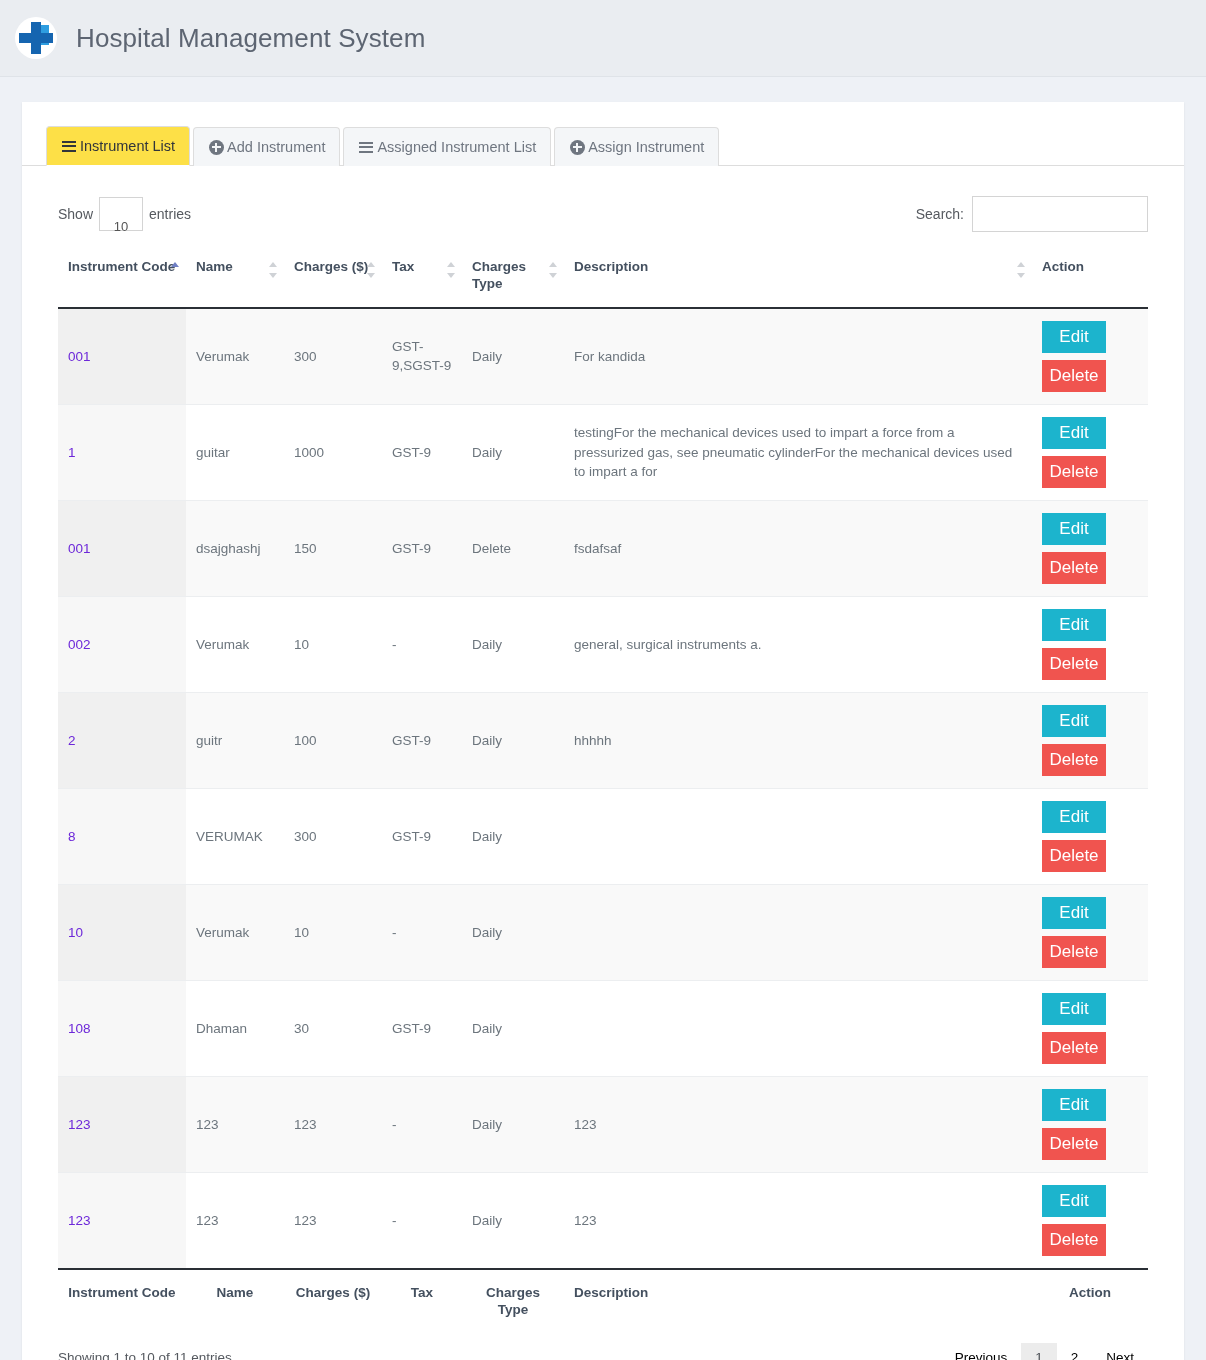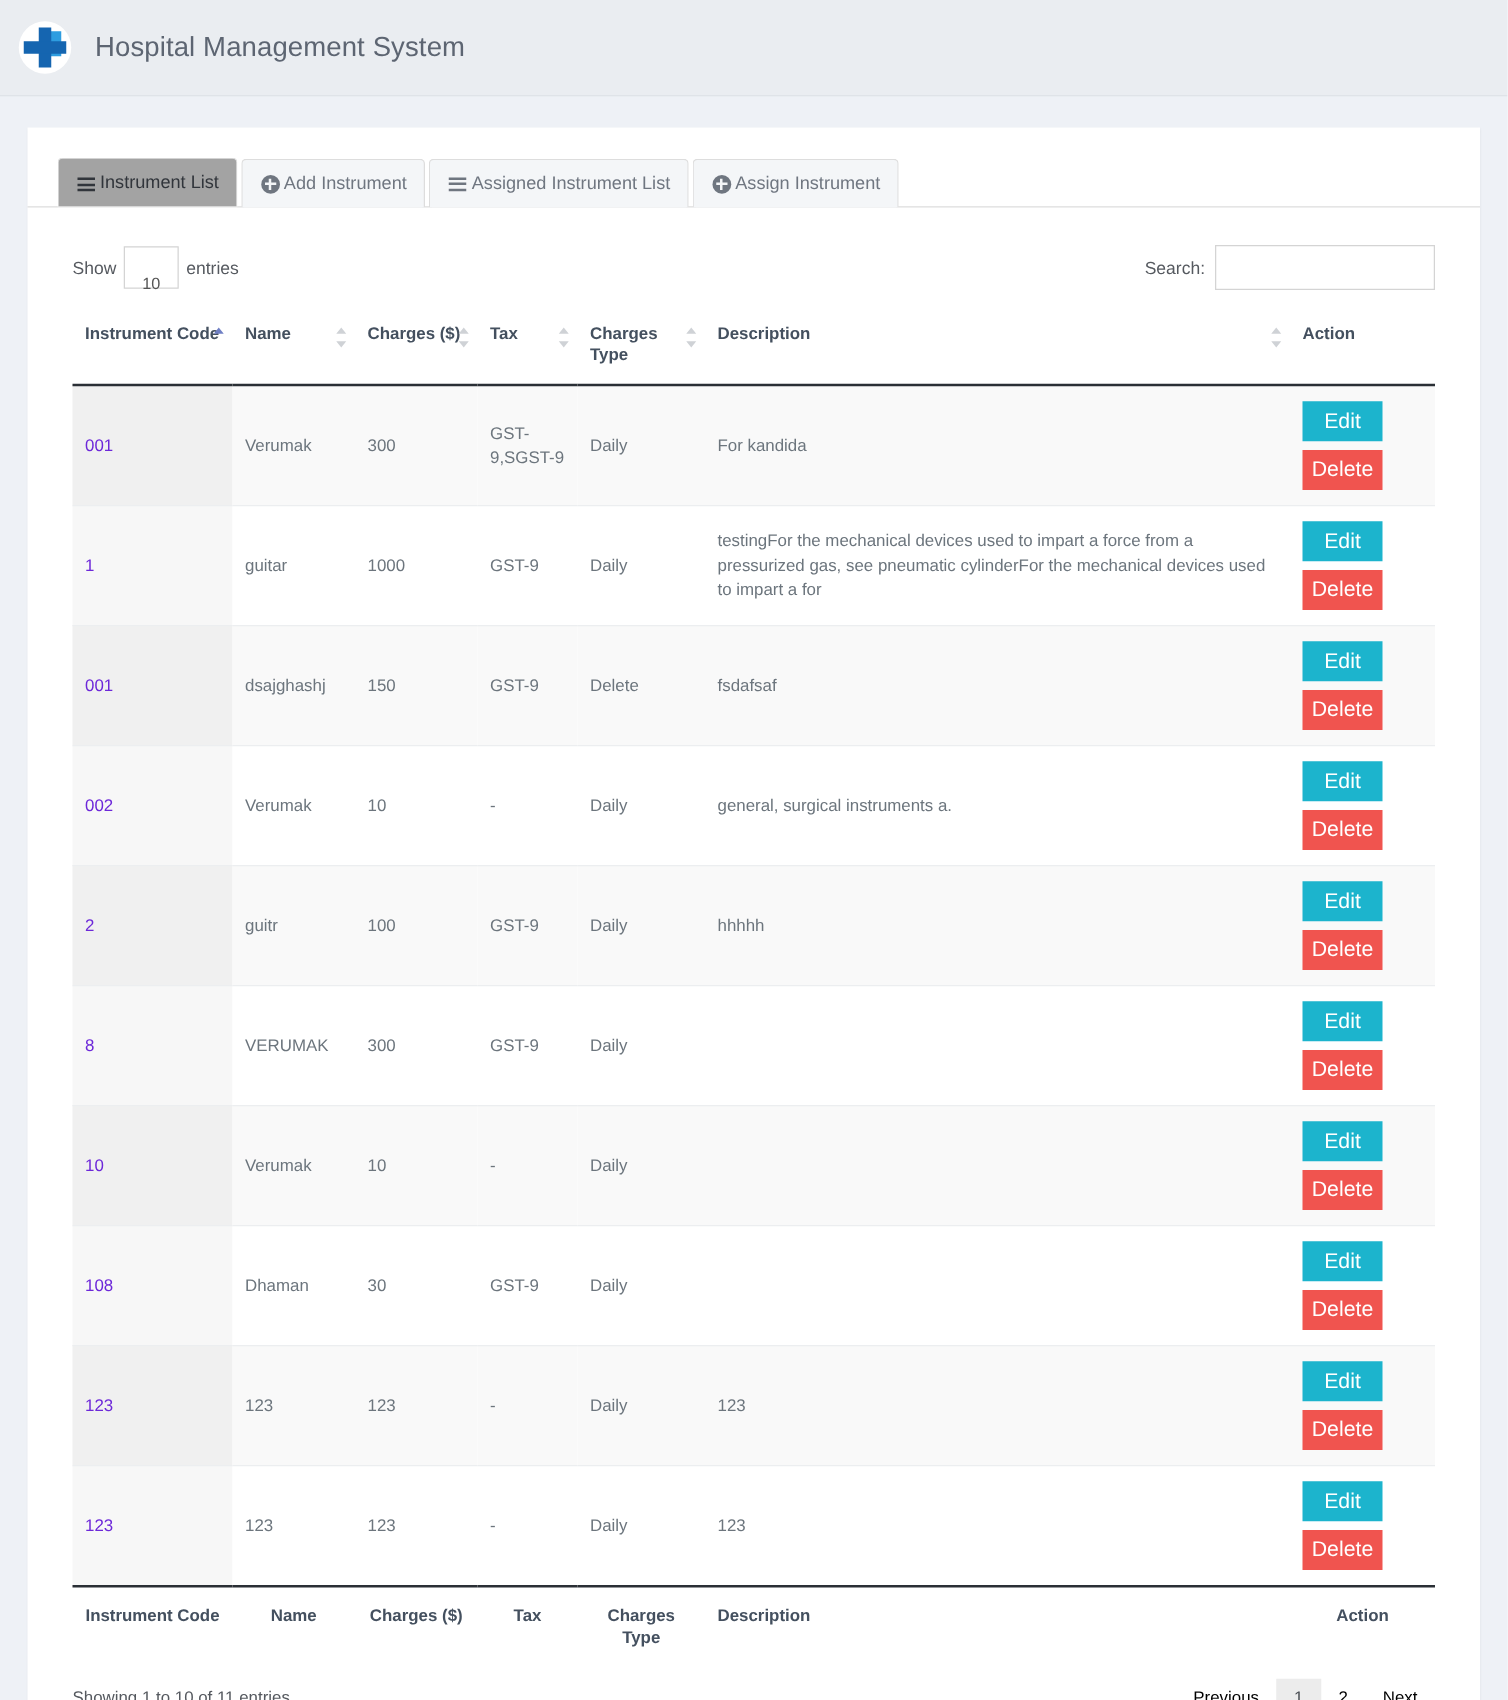--- a/index.html
+++ b/index.html
@@ -19,21 +19,21 @@
     display: flex;
     align-items: center;
     padding-left: 14px;
   }
   .logo-icon {
     width: 44px; height: 44px;
     flex: 0 0 44px;
     position: relative;
   }
   .brand-title {
-    font-size: 22px;
+    font-size: 26px;
     color: #5d6572;
     margin-left: 18px;
     font-weight: 400;
     letter-spacing: .1px;
   }
 
   
   .card {
     background: #ffffff;
     margin: 25px 22px 0 22px;
@@ -62,24 +62,23 @@
     margin-bottom: -1px;
     border-radius: 4px 4px 0 0;
     display: flex;
     align-items: center;
     gap: 3px;
     cursor: pointer;
     white-space: nowrap;
     line-height: 1.3;
   }
   .tab.active {
-    background: #a3a3a3;
+    background: #fde047;
     color: #31353b;
     border-bottom: 1px solid #ffffff;
-    align-items: flex-end;
   }
   .tab .ti { display: inline-flex; width: 16px; height: 16px; align-items: center; justify-content: center; }
 
   
   .ico-bars { position: relative; width: 14px; height: 11px; }
   .ico-bars i {
     position: absolute; left: 0; width: 14px; height: 2px;
     background: currentColor; border-radius: 0;
   }
   .ico-bars i:nth-child(1){ top: 0; }

